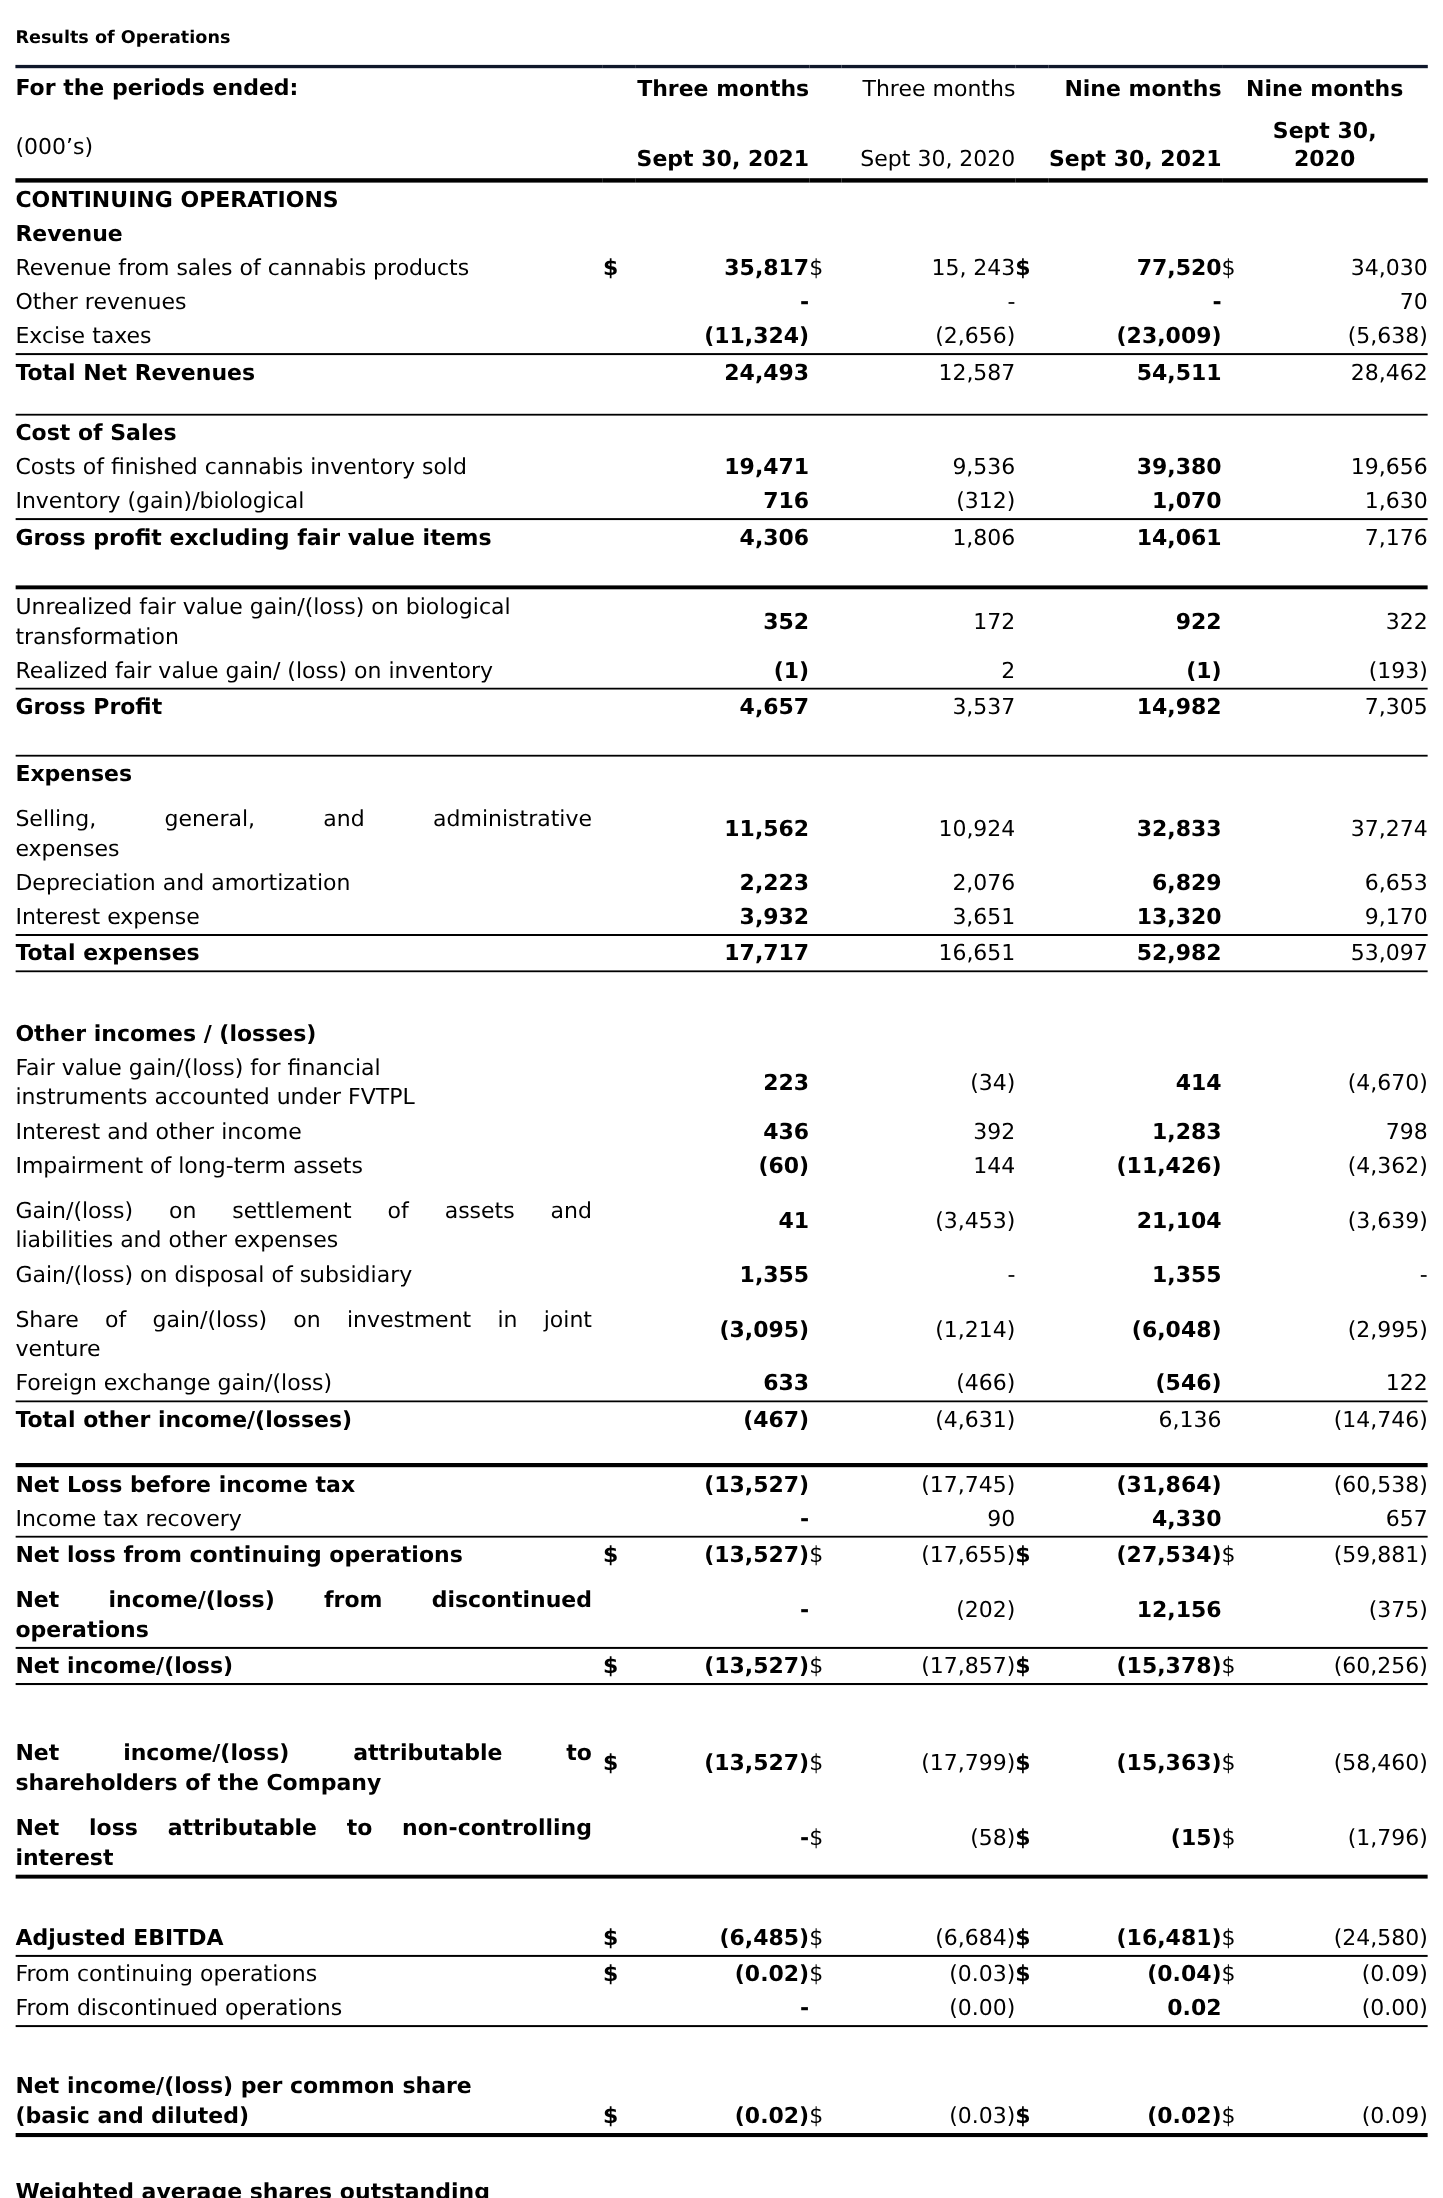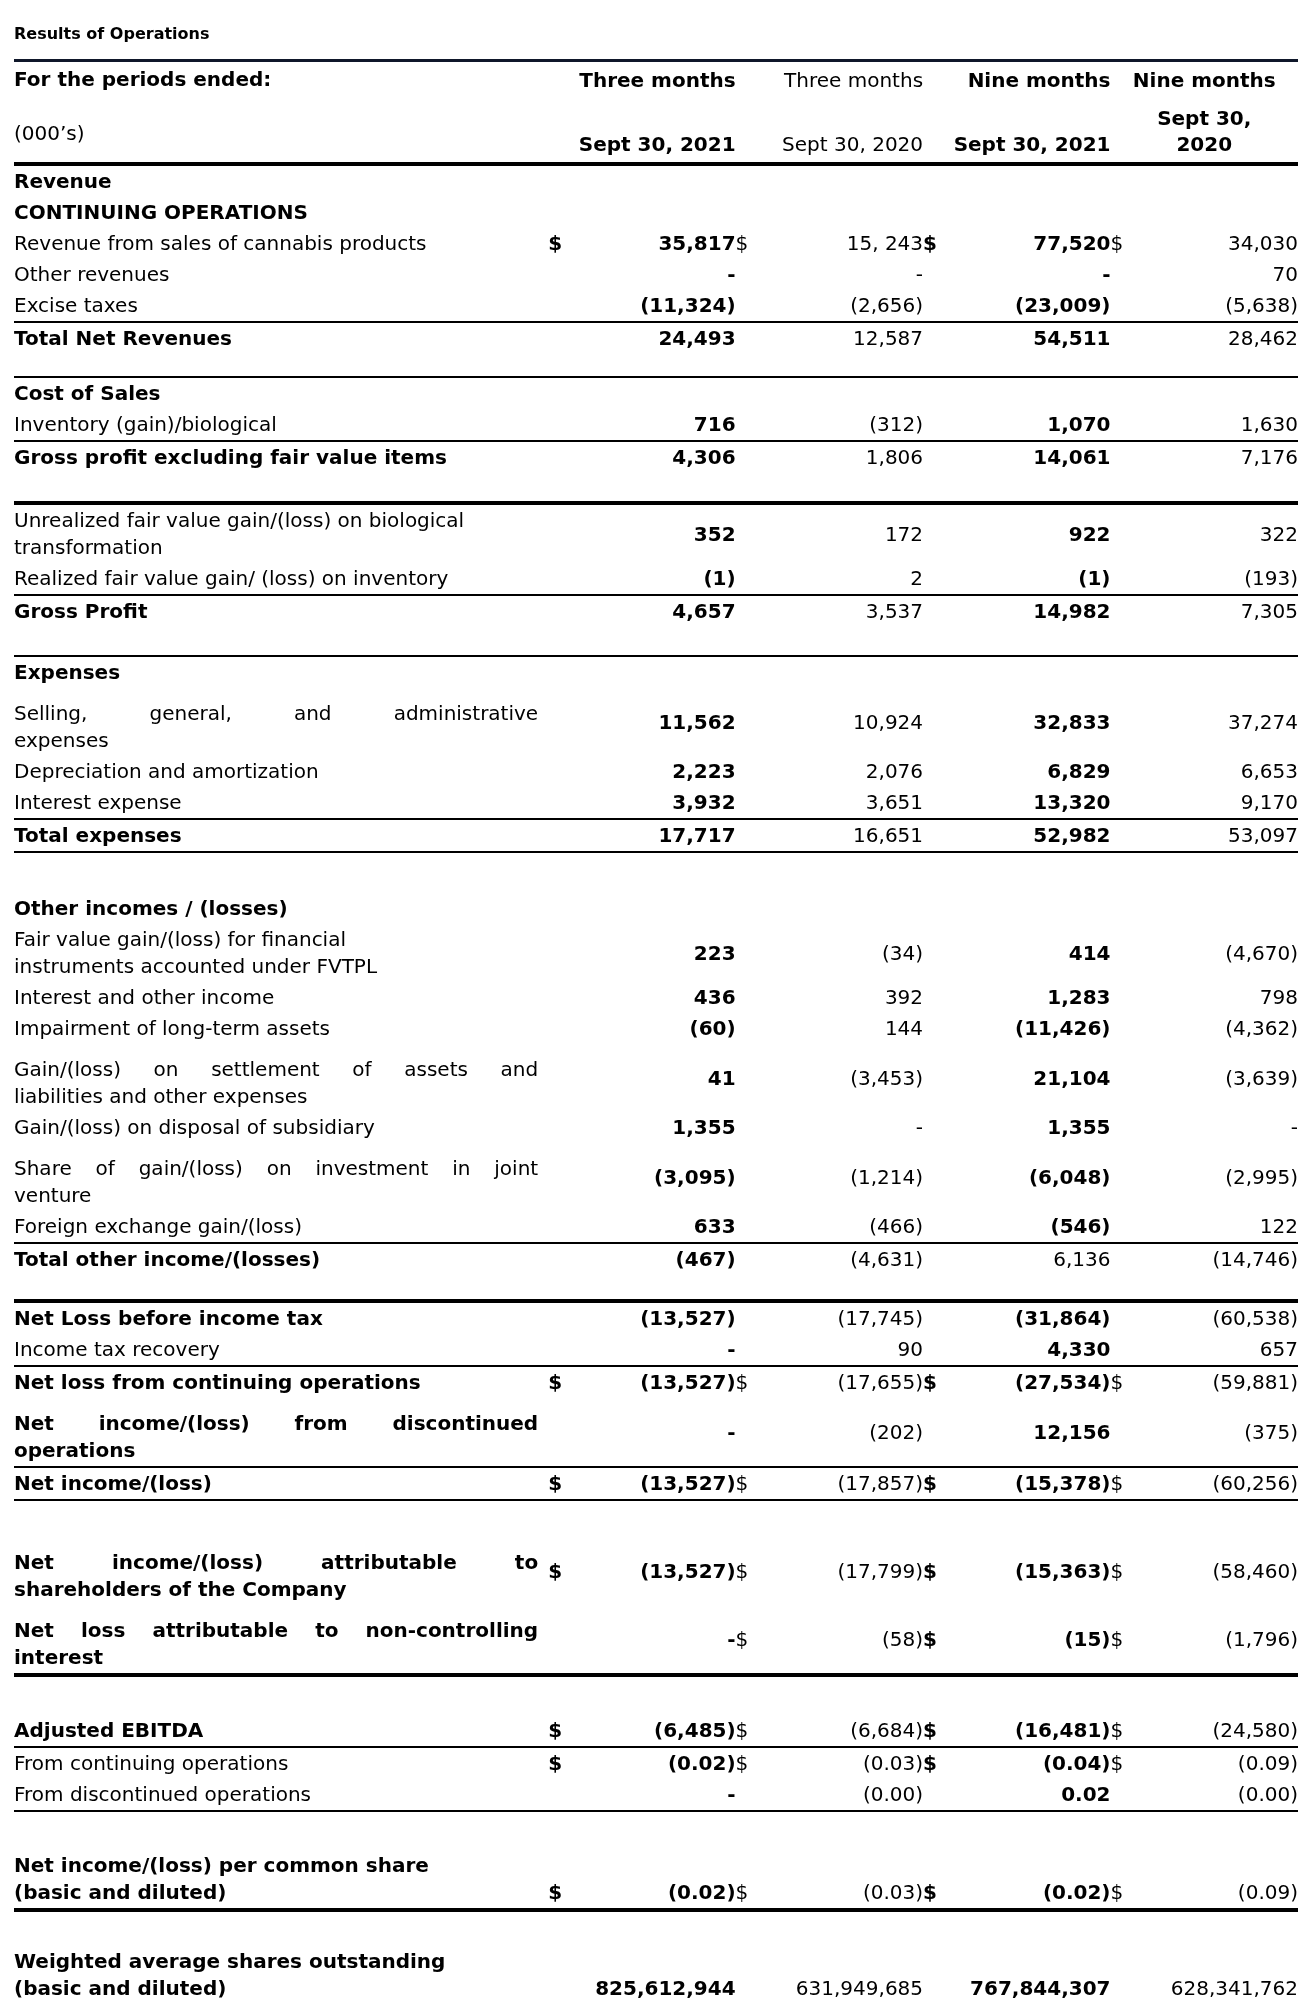--- a/index.html
+++ b/index.html
@@ -85,100 +85,113 @@
                 <div>Sept 30,</div>
                 <div>2020</div>
               </div>
             </div>
           </th>
         </tr>
     </thead>
     <tbody>
         <tr>
           <td class="lbl strong">
+            <div>CONTINUING OPERATIONS</div>
+          </td>
+          <td colspan="8"></td>
+        </tr>
+        <tr>
+          <td class="lbl strong">
             <div>Revenue</div>
           </td>
           <td colspan="8"></td>
         </tr>
         <tr>
-          <td class="lbl strong">
-            <div>CONTINUING OPERATIONS</div>
+          <td class="lbl">
+            <div>Revenue from sales of cannabis products</div>
+          </td>
+          <td class="cur strong">$</td>
+          <td class="val strong">35,817</td>
+          <td class="cur">$</td>
+          <td class="val">15, 243</td>
+          <td class="cur strong">$</td>
+          <td class="val strong">77,520</td>
+          <td class="cur">$</td>
+          <td class="val">34,030</td>
+        </tr>
+        <tr>
+          <td class="lbl">
+            <div>Other revenues</div>
+          </td>
+          <td class="cur strong"></td>
+          <td class="val strong">-</td>
+          <td class="cur"></td>
+          <td class="val">-</td>
+          <td class="cur strong"></td>
+          <td class="val strong">-</td>
+          <td class="cur"></td>
+          <td class="val">70</td>
+        </tr>
+        <tr>
+          <td class="lbl">
+            <div>Excise taxes</div>
+          </td>
+          <td class="cur strong"></td>
+          <td class="val strong">(11,324)</td>
+          <td class="cur"></td>
+          <td class="val">(2,656)</td>
+          <td class="cur strong"></td>
+          <td class="val strong">(23,009)</td>
+          <td class="cur"></td>
+          <td class="val">(5,638)</td>
+        </tr>
+        <tr class="rulerow">
+          <td colspan="9">
+            <div class="rl thin"></div>
+          </td>
+        </tr>
+        <tr>
+          <td class="lbl strong">
+            <div>Total Net Revenues</div>
+          </td>
+          <td class="cur strong"></td>
+          <td class="val strong">24,493</td>
+          <td class="cur"></td>
+          <td class="val">12,587</td>
+          <td class="cur strong"></td>
+          <td class="val strong">54,511</td>
+          <td class="cur"></td>
+          <td class="val">28,462</td>
+        </tr>
+        <tr class="gaprow">
+          <td colspan="9" style="height: 22px;"></td>
+        </tr>
+        <tr class="rulerow">
+          <td colspan="9">
+            <div class="rl thin"></div>
+          </td>
+        </tr>
+        <tr>
+          <td class="lbl strong">
+            <div>Cost of Sales</div>
           </td>
           <td colspan="8"></td>
         </tr>
         <tr>
           <td class="lbl">
-            <div>Revenue from sales of cannabis products</div>
-          </td>
-          <td class="cur strong">$</td>
-          <td class="val strong">35,817</td>
-          <td class="cur">$</td>
-          <td class="val">15, 243</td>
-          <td class="cur strong">$</td>
-          <td class="val strong">77,520</td>
-          <td class="cur">$</td>
-          <td class="val">34,030</td>
-        </tr>
-        <tr>
-          <td class="lbl">
-            <div>Other revenues</div>
-          </td>
-          <td class="cur strong"></td>
-          <td class="val strong">-</td>
-          <td class="cur"></td>
-          <td class="val">-</td>
-          <td class="cur strong"></td>
-          <td class="val strong">-</td>
-          <td class="cur"></td>
-          <td class="val">70</td>
-        </tr>
-        <tr>
-          <td class="lbl">
-            <div>Excise taxes</div>
-          </td>
-          <td class="cur strong"></td>
-          <td class="val strong">(11,324)</td>
-          <td class="cur"></td>
-          <td class="val">(2,656)</td>
-          <td class="cur strong"></td>
-          <td class="val strong">(23,009)</td>
-          <td class="cur"></td>
-          <td class="val">(5,638)</td>
-        </tr>
-        <tr class="rulerow">
-          <td colspan="9">
-            <div class="rl thin"></div>
-          </td>
-        </tr>
-        <tr>
-          <td class="lbl strong">
-            <div>Total Net Revenues</div>
-          </td>
-          <td class="cur strong"></td>
-          <td class="val strong">24,493</td>
-          <td class="cur"></td>
-          <td class="val">12,587</td>
-          <td class="cur strong"></td>
-          <td class="val strong">54,511</td>
-          <td class="cur"></td>
-          <td class="val">28,462</td>
-        </tr>
-        <tr class="gaprow">
-          <td colspan="9" style="height: 22px;"></td>
-        </tr>
-        <tr class="rulerow">
-          <td colspan="9">
-            <div class="rl thin"></div>
-          </td>
-        </tr>
-        <tr>
-          <td class="lbl strong">
-            <div>Cost of Sales</div>
-          </td>
-          <td colspan="8"></td>
+            <div>Costs of finished cannabis inventory sold</div>
+          </td>
+          <td class="cur strong"></td>
+          <td class="val strong">19,471</td>
+          <td class="cur"></td>
+          <td class="val">9,536</td>
+          <td class="cur strong"></td>
+          <td class="val strong">39,380</td>
+          <td class="cur"></td>
+          <td class="val">19,656</td>
         </tr>
         <tr>
           <td class="lbl">
             <div>Inventory (gain)/biological</div>
           </td>
           <td class="cur strong"></td>
           <td class="val strong">716</td>
           <td class="cur"></td>
           <td class="val">(312)</td>
           <td class="cur strong"></td>

